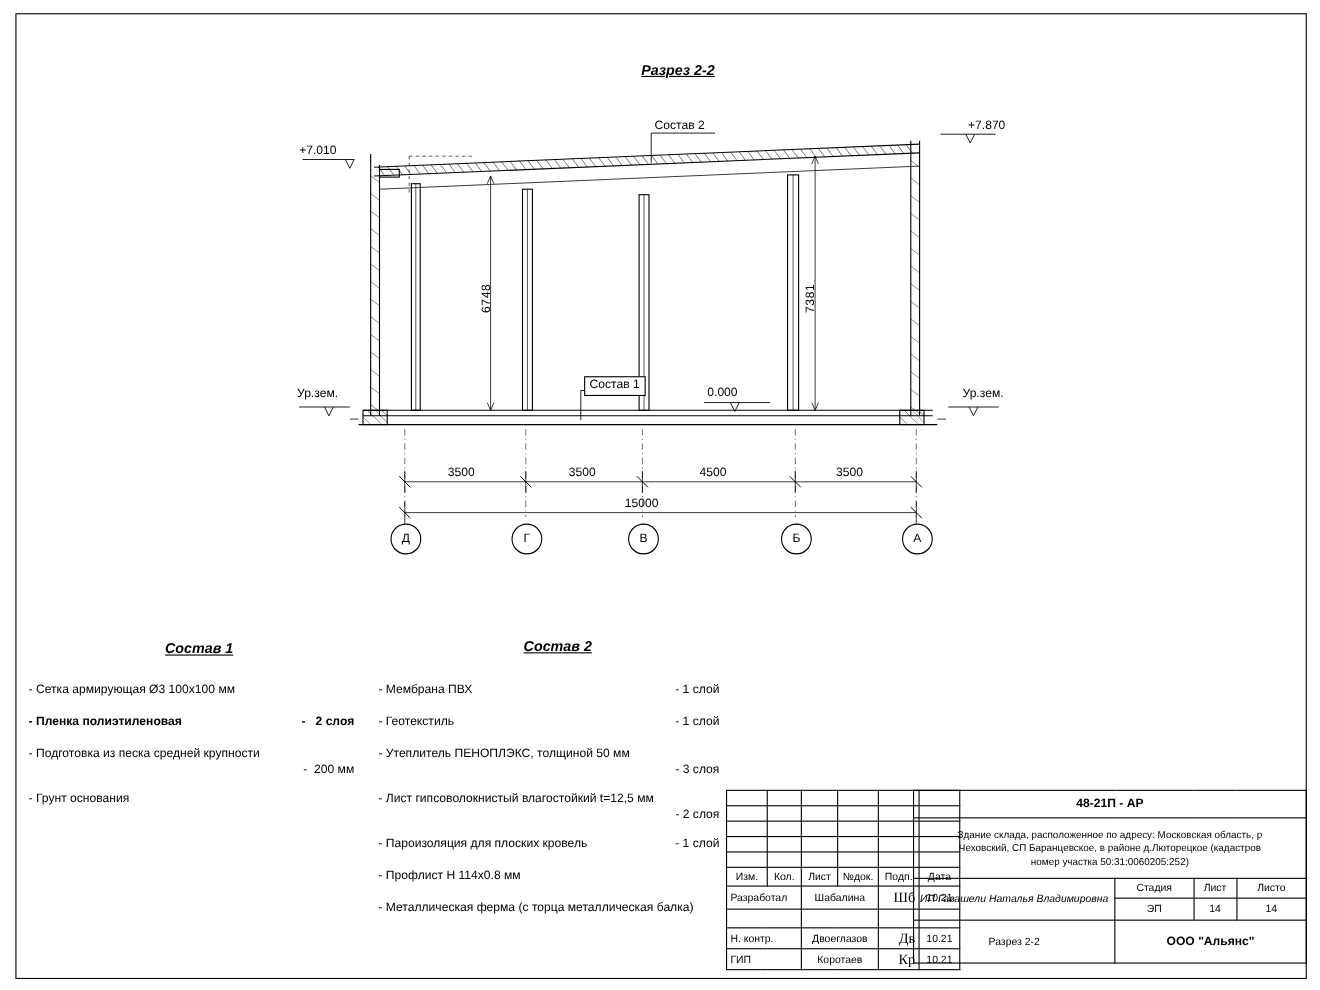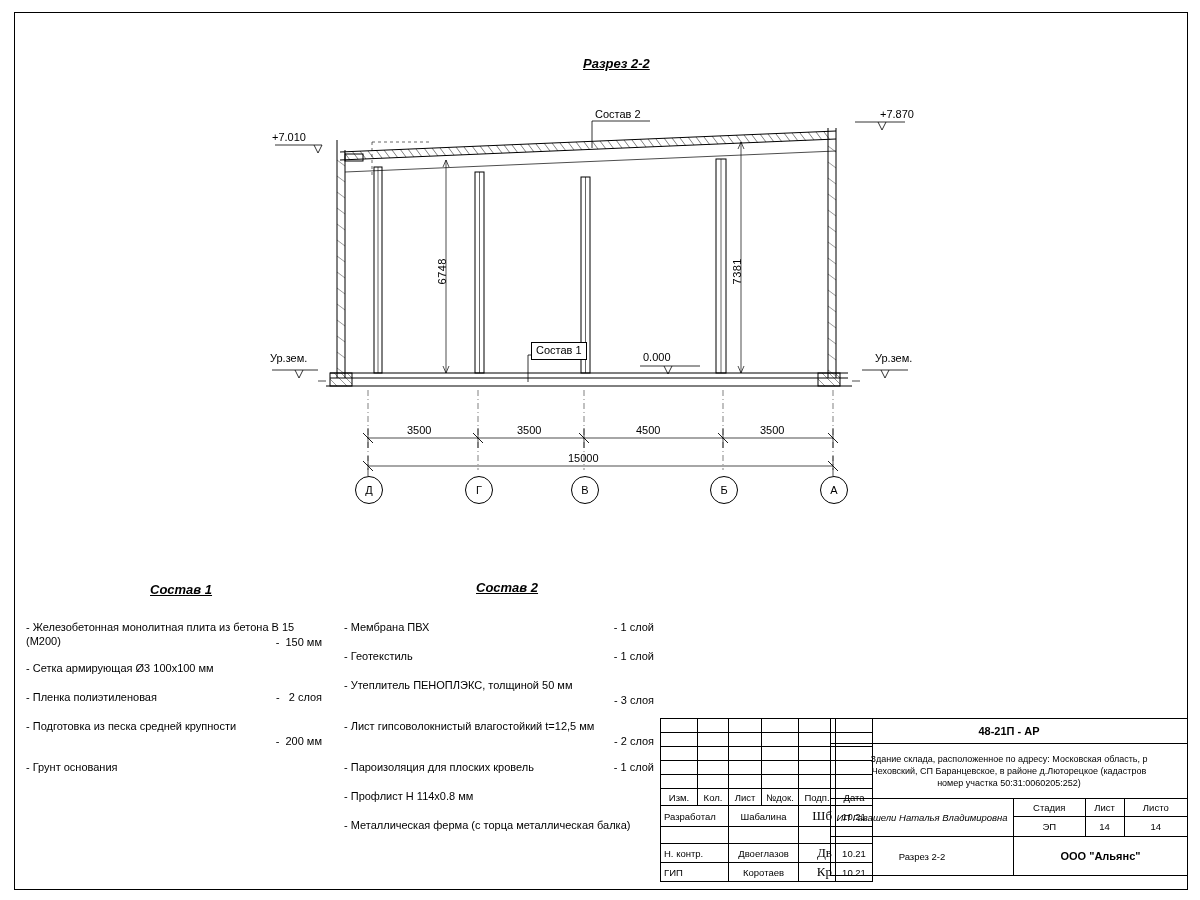--- a/index.html
+++ b/index.html
@@ -286,30 +286,25 @@
     </div>
   <div class="circ" style="left:710px;top:476px;">
       <span>Б</span>
     </div>
   <div class="circ" style="left:820px;top:476px;">
       <span>А</span>
     </div>
 
   <div class="title" style="left:150px;top:582px;">Состав 1</div>
   <div class="list" style="left:26px;top:620px;width:296px;">
-    <div class="row" style="height:30px;">
-      <span>- Железобетонная  монолитная плита
-  из бетона В 15 (М200)</span>
-      <span class="amt" style="top:15px;">-  150 мм</span>
-    </div>
     <div class="row" style="height:18px;">
       <span>- Сетка армирующая Ø3 100х100 мм</span>
       <span class="amt"></span>
     </div>
-    <div class="row" style="height:18px;">
+    <div class="row" style="height:18px;font-weight:bold;">
       <span>- Пленка полиэтиленовая</span>
       <span class="amt">-   2 слоя</span>
     </div>
     <div class="row" style="height:30px;">
       <span>- Подготовка из песка средней
   крупности</span>
       <span class="amt" style="top:15px;">-  200 мм</span>
     </div>
     <div class="row" style="height:18px;">
       <span>- Грунт основания</span>

